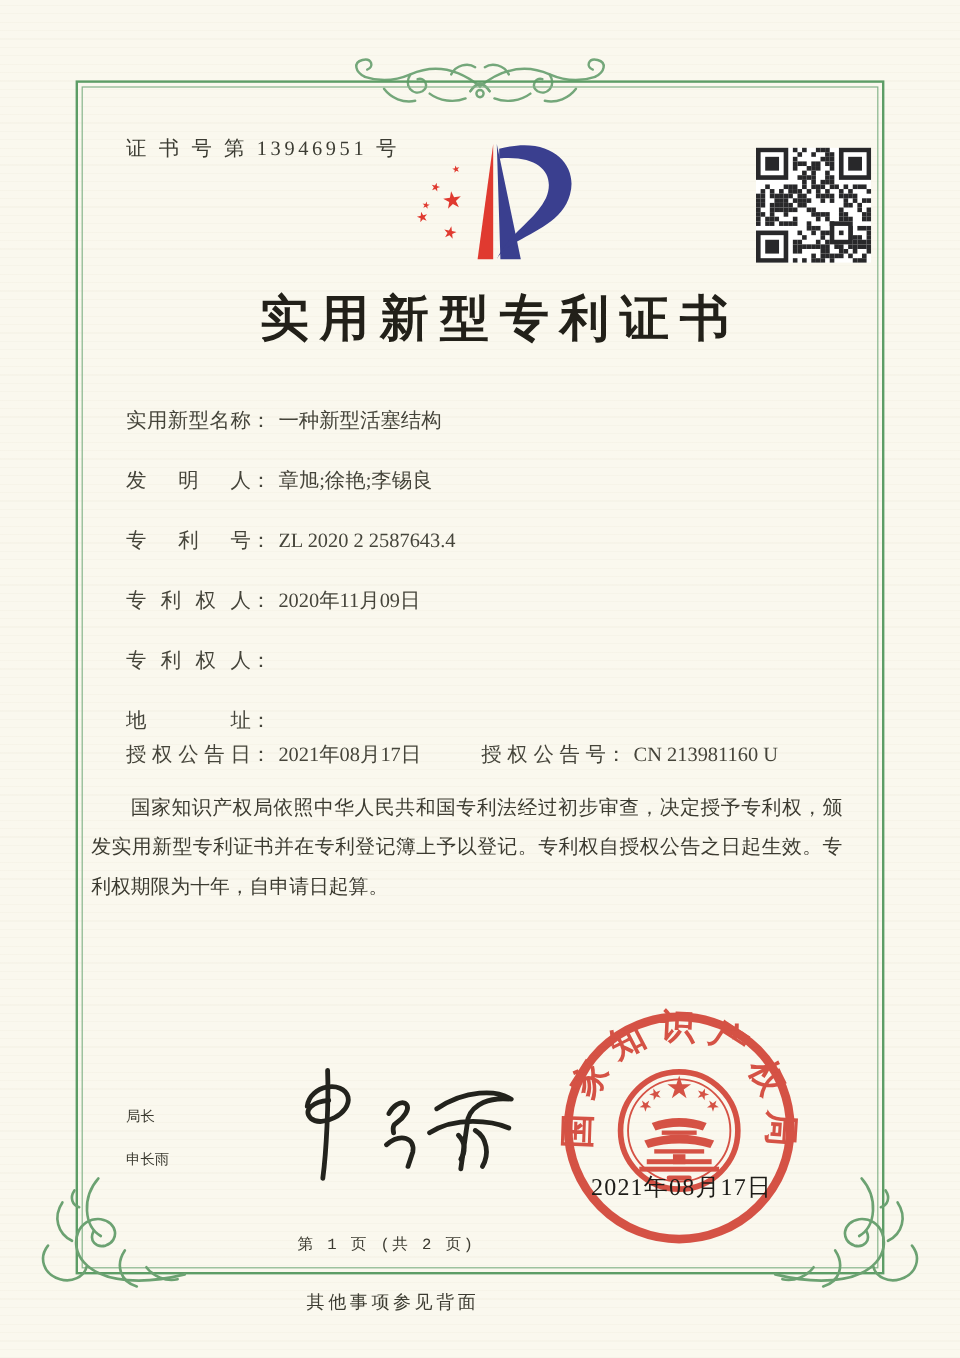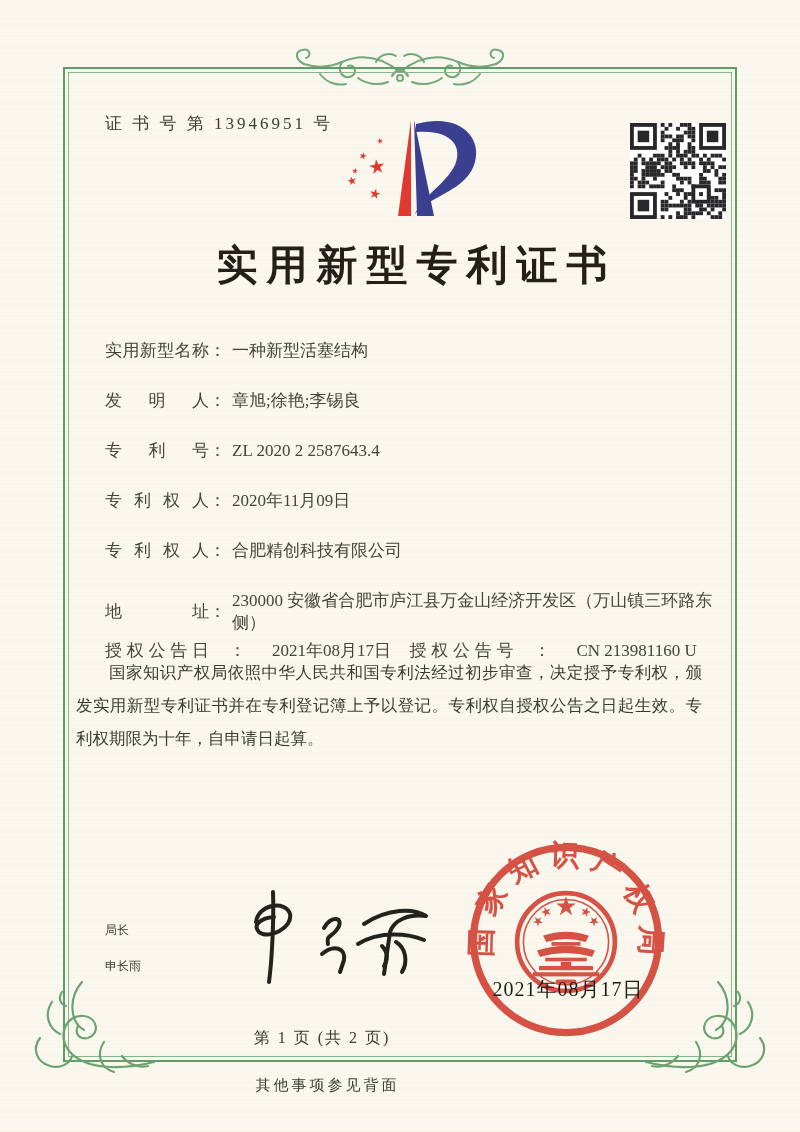--- a/index.html
+++ b/index.html
@@ -19,31 +19,31 @@
   .logo{position:absolute; left:332px; top:104px;}
   .qr{position:absolute; left:630px; top:123px;}
   .title{position:absolute; left:12px; top:238px; width:800px; text-align:center;
     font-size:41px; font-weight:600; letter-spacing:9px; text-indent:9px; color:#222019;}
   .fields{position:absolute; left:105px; top:340px; width:610px; font-size:17px; color:#45443a;}
   .frow{display:flex; align-items:center; margin-bottom:28px; line-height:22px;}
   .frow.addr{margin-bottom:6px;}
   .flabel{display:inline-block; width:104px; text-align:justify; text-align-last:justify; flex:none;}
   .fcolon{flex:none; margin-right:6px;}
   .fvalue{flex:none; max-width:505px;}
-  .grant-group{display:flex;gap:20px;}
+  .grant-group{display:flex;}
   .grant-group .fvalue{margin-right:50px;}
   .paras{position:absolute; left:76px; top:656px; width:626px; font-size:16.5px;
     line-height:33px; text-align:justify; color:#3c3b31;}
   .paras p{margin:0; text-indent:2em;}
   .officer{position:absolute; left:105px; top:912px; font-size:12px; color:#3c3b31; line-height:36px;}
   .signature{position:absolute; left:228px; top:878px;}
   .seal{position:absolute; left:462px; top:836px; mix-blend-mode:multiply; opacity:.93;}
   .seal-date{position:absolute; left:478px; top:976px; width:180px; text-align:center;
     font-size:20px; letter-spacing:1px; color:#1d1c18; font-family:"Liberation Serif","DejaVu Serif",serif;}
-  .page-num{position:absolute; left:0; top:1028px; width:644px; text-align:center; font-size:16px; color:#3c3b31; letter-spacing:2px;}
+  .page-num{position:absolute; left:0; top:1028px; width:644px; text-align:center; font-size:13px; color:#3c3b31; letter-spacing:2px;font-family:Liberation Mono, monospace;}
   .back-note{position:absolute; left:0; top:1076px; width:655px; text-align:center; font-size:15px; color:#3c3b31; letter-spacing:3px;}
   .ornament-top{position:absolute; left:280px; top:38px;}
   .flourish-left{position:absolute; left:26px; top:976px;}
   .flourish-right{position:absolute; left:642px; top:976px; transform:scaleX(-1);}
 </style>
 </head>
 <body>
 
 <div class="page">
 
@@ -374,26 +374,24 @@
       <span class="fvalue">ZL 2020 2 2587643.4</span>
     </div>
     <div class="frow">
       <span class="flabel">专利权人</span>
         <span class="fcolon">：</span>
       <span class="fvalue">2020年11月09日</span>
     </div>
     <div class="frow">
       <span class="flabel">专利权人</span>
         <span class="fcolon">：</span>
-      <span class="fvalue">合肥精创科技有限公司</span>
     </div>
     <div class="frow addr">
       <span class="flabel">地址</span>
         <span class="fcolon">：</span>
-      <span class="fvalue">230000 安徽省合肥市庐江县万金山经济开发区（万山镇三环路东侧）</span>
     </div>
     <div class="frow">
       <div class="grant-group">
         <span class="flabel">授权公告日</span>
           <span class="fcolon">：</span>
         <span class="fvalue">2021年08月17日</span>
       </div>
       <div class="grant-group">
         <span class="flabel">授权公告号</span>
           <span class="fcolon">：</span>

